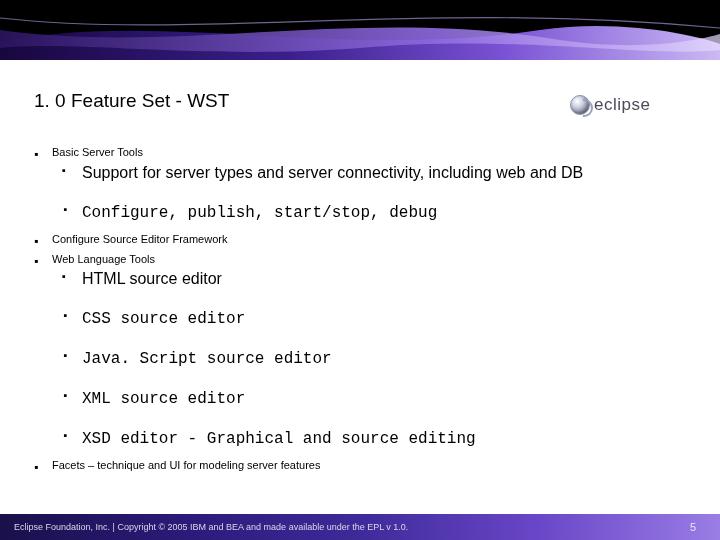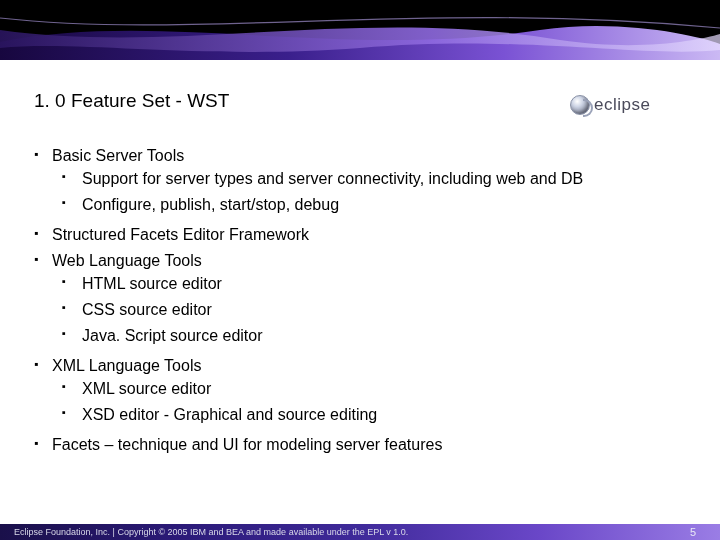--- a/index.html
+++ b/index.html
@@ -70,21 +70,21 @@
     top: 140px;
     width: 650px;
     font-size: 15px;
     color: #000;
     line-height: 1.25;
   }
   .l1 {
     margin-top: 6px;
     padding-left: 18px;
     position: relative;
-    font-size: 16px;
+    font-size: 11px;
   }
   .l1::before {
     content: "▪";
     position: absolute;
     left: 0;
     top: 1px;
     font-size: 12px;
     color: #000;
   }
   .l2 {
@@ -95,27 +95,27 @@
     font-size: 16px;
   }
   .l2::before {
     content: "▪";
     position: absolute;
     left: 0;
     top: 1px;
     font-size: 11px;
     color: #000;
   }
-  .l2 + .l2 { margin-top: 6px; }
+  .l2 + .l2 { margin-top: 20px; font-family: Liberation Mono, monospace; }
   .group-gap { margin-top: 10px; }
   .footer {
     position: absolute;
     left: 0; bottom: 0;
     width: 720px;
-    height: 16px;
+    height: 26px;
     background: linear-gradient(90deg, #1a104a 0%, #2b1a78 25%, #3f2a9a 50%, #6a47c8 75%, #9a7de5 100%);
     color: #d8d8e8;
     font-size: 9px;
     display: flex;
     align-items: center;
     padding: 0 14px;
     justify-content: space-between;
   }
   .footer .pnum {
     color: #e8e8f5;
@@ -151,26 +151,25 @@
   <span class="logo-orb"></span>
   <span class="logo-text">eclipse</span>
 </div>
 
 <div class="title">1. 0 Feature Set - WST</div>
 
 <div class="content" id="bullet-container">
     <div class="l1">Basic Server Tools</div>
     <div class="l2">Support for server types and server connectivity, including web and DB</div>
     <div class="l2">Configure, publish, start/stop, debug</div>
-    <div class="l1 group-gap">Structured Facets Editor Framework</div>
+    <div class="l1 group-gap">Configure Source Editor Framework</div>
     <div class="l1">Web Language Tools</div>
     <div class="l2">HTML source editor</div>
     <div class="l2">CSS source editor</div>
     <div class="l2">Java. Script source editor</div>
-    <div class="l1 group-gap">XML Language Tools</div>
     <div class="l2">XML source editor</div>
     <div class="l2">XSD editor - Graphical and source editing</div>
     <div class="l1 group-gap">Facets – technique and UI for modeling server features</div>
   </div>
 
 <div class="footer">
   <span>Eclipse Foundation, Inc. | Copyright © 2005 IBM and BEA and made available under the EPL v 1.0.</span>
   <span class="pnum">5</span>
 </div>
 

